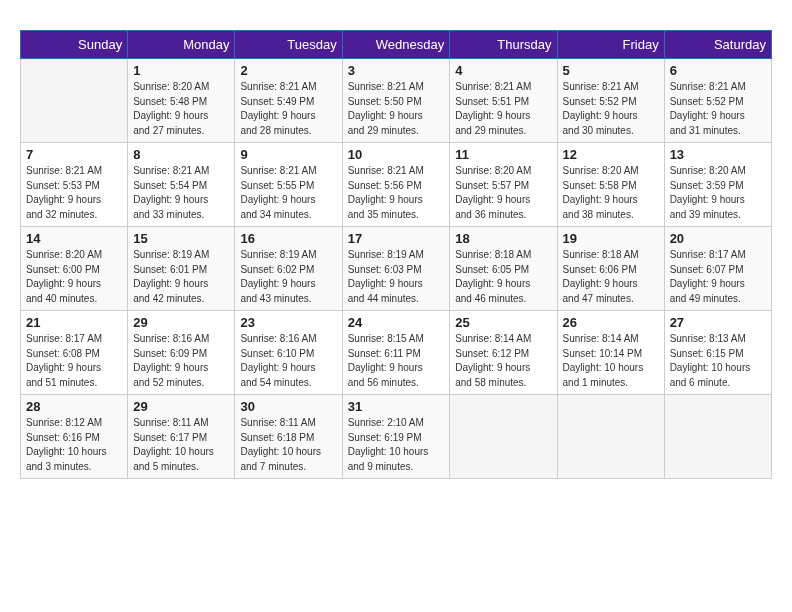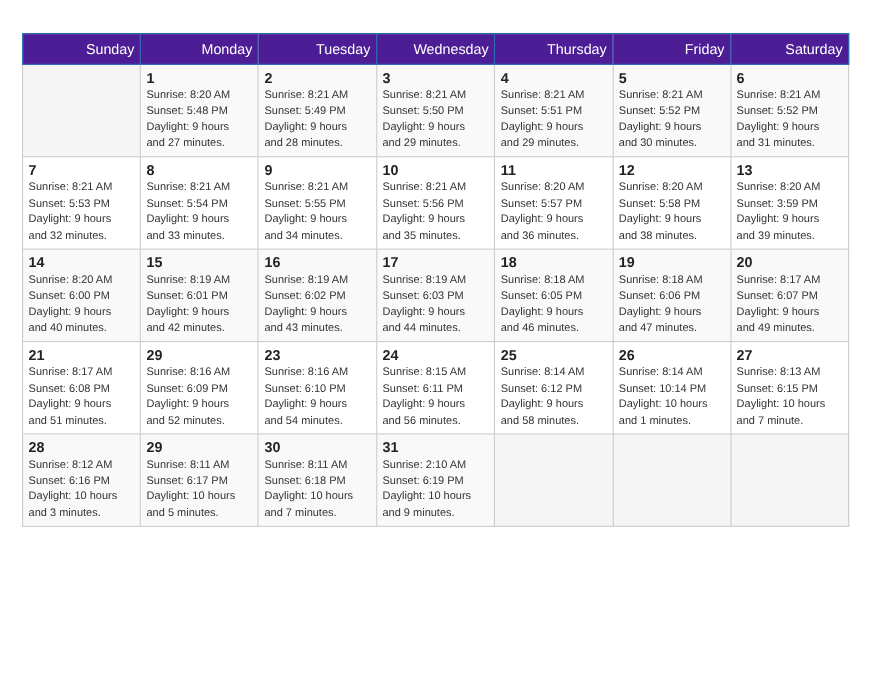--- a/index.html
+++ b/index.html
@@ -213,21 +213,21 @@
         <td>
           <span class="day-number">25</span>
           <div class="day-info"><span>Sunrise: 8:14 AM</span><br><span>Sunset: 6:12 PM</span><br><span>Daylight: 9 hours</span><br><span>and 58 minutes.</span></div>
         </td>
         <td>
           <span class="day-number">26</span>
           <div class="day-info"><span>Sunrise: 8:14 AM</span><br><span>Sunset: 10:14 PM</span><br><span>Daylight: 10 hours</span><br><span>and 1 minutes.</span></div>
         </td>
         <td>
           <span class="day-number">27</span>
-          <div class="day-info"><span>Sunrise: 8:13 AM</span><br><span>Sunset: 6:15 PM</span><br><span>Daylight: 10 hours</span><br><span>and 7 minute.</span></div>
+          <div class="day-info"><span>Sunrise: 8:13 AM</span><br><span>Sunset: 6:15 PM</span><br><span>Daylight: 10 hours</span><br><span>and 6 minute.</span></div>
         </td>
       </tr>
       <tr>
         <td>
           <span class="day-number">28</span>
           <div class="day-info"><span>Sunrise: 8:12 AM</span><br><span>Sunset: 6:16 PM</span><br><span>Daylight: 10 hours</span><br><span>and 3 minutes.</span></div>
         </td>
         <td>
           <span class="day-number">29</span>
           <div class="day-info"><span>Sunrise: 8:11 AM</span><br><span>Sunset: 6:17 PM</span><br><span>Daylight: 10 hours</span><br><span>and 5 minutes.</span></div>

